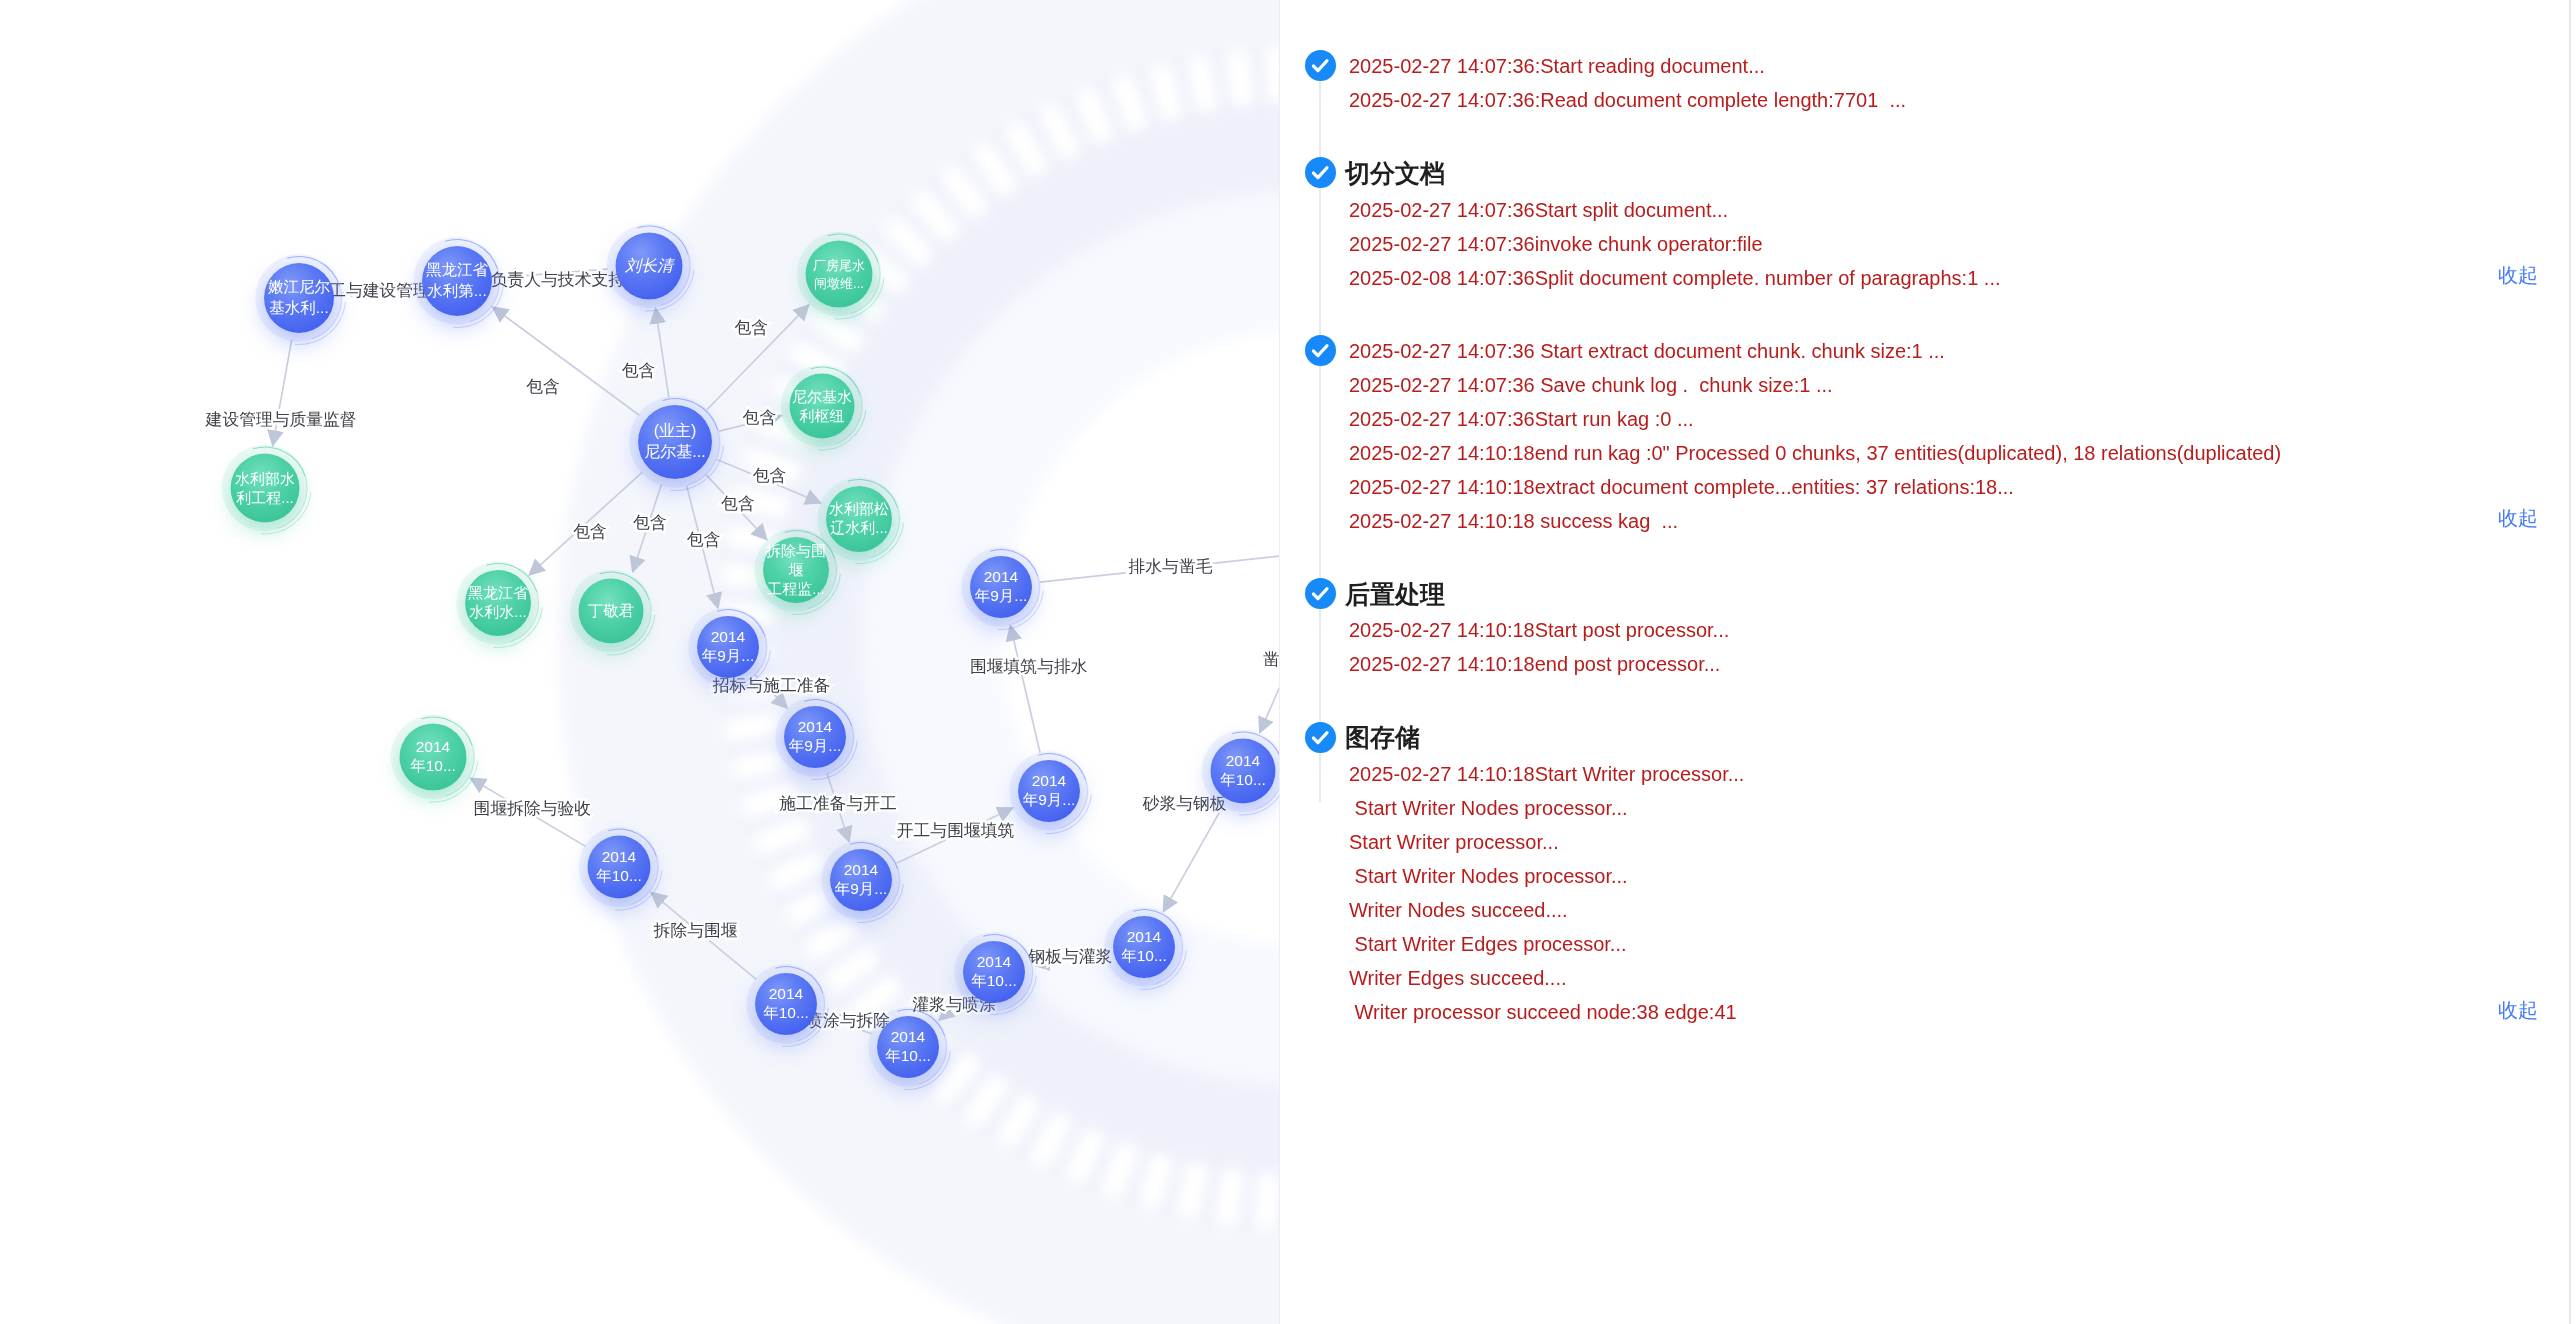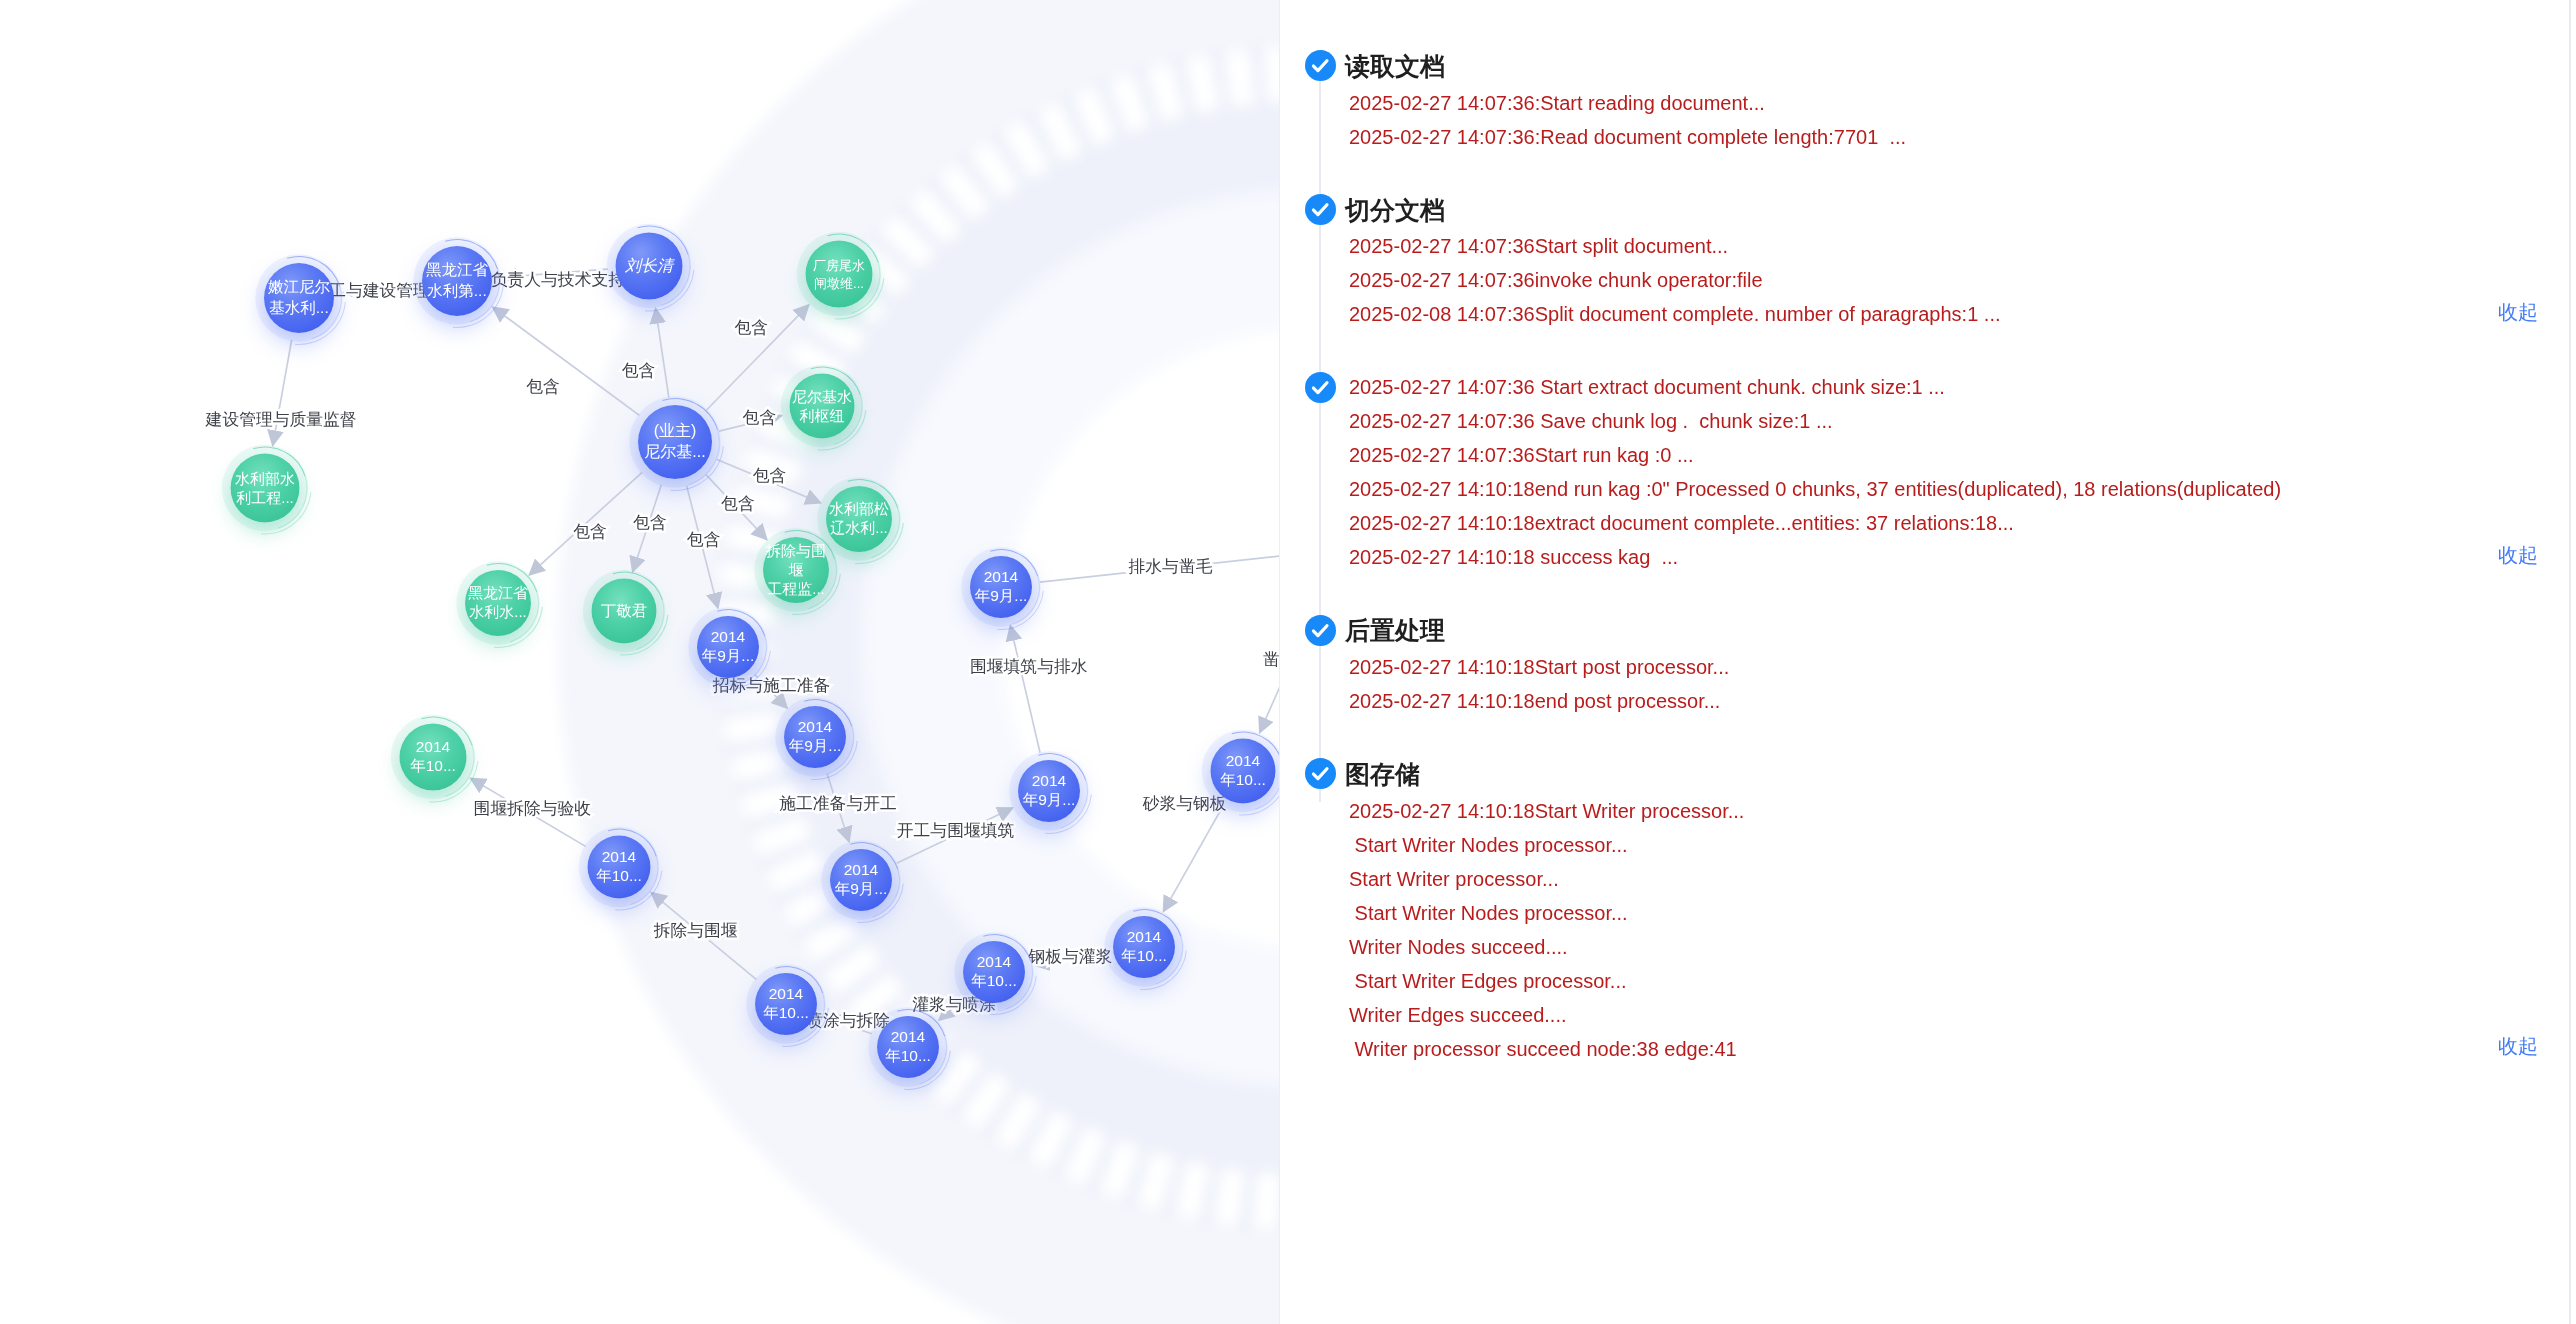--- a/index.html
+++ b/index.html
@@ -136,21 +136,21 @@
       <div class="gnode green" style="left: 822px; top: 406px; width: 65px; height: 65px; font-size: 15px;">尼尔基水
 利枢纽</div>
       <div class="gnode blue" style="left: 675px; top: 442px; width: 74px; height: 74px; font-size: 16px;">(业主)
 尼尔基...</div>
       <div class="gnode green" style="left: 265px; top: 488px; width: 69px; height: 69px; font-size: 15px;">水利部水
 利工程...</div>
       <div class="gnode green" style="left: 859px; top: 519px; width: 66px; height: 66px; font-size: 15px;">水利部松
 辽水利...</div>
       <div class="gnode green" style="left: 498px; top: 603px; width: 66px; height: 66px; font-size: 15px;">黑龙江省
 水利水...</div>
-      <div class="gnode green" style="left: 624px; top: 611px; width: 65px; height: 65px; font-size: 15.5px;">丁敬君</div>
+      <div class="gnode green" style="left: 611px; top: 611px; width: 65px; height: 65px; font-size: 15.5px;">丁敬君</div>
       <div class="gnode green" style="left: 796px; top: 570px; width: 66px; height: 66px; font-size: 15px;">拆除与围堰
 工程监...</div>
       <div class="gnode blue" style="left: 1001px; top: 587px; width: 62px; height: 62px; font-size: 15.5px;">2014
 年9月...</div>
       <div class="gnode blue" style="left: 728px; top: 647px; width: 62px; height: 62px; font-size: 15.5px;">2014
 年9月...</div>
       <div class="gnode blue" style="left: 815px; top: 737px; width: 62px; height: 62px; font-size: 15.5px;">2014
 年9月...</div>
       <div class="gnode blue" style="left: 861px; top: 880px; width: 62px; height: 62px; font-size: 15.5px;">2014
 年9月...</div>
@@ -175,21 +175,20 @@
 </div>
 
 <div class="right-panel">
   <div class="timeline"></div>
   <div id="steps">
       <div class="step">
         <span class="step-icon"><svg width="31" height="31" viewBox="0 0 24 24">
       <circle cx="12" cy="12" r="12" fill="#1789f8"></circle>
       <path d="M6.6 12.4l3.4 3.5 7-7.6" fill="none" stroke="#fff" stroke-width="2.5" stroke-linecap="round" stroke-linejoin="round"></path>
           </svg></span>
-        <div class="step-title">读取文档</div>
         <div class="log-line">2025-02-27 14:07:36:Start reading document...</div>
         <div class="log-line">2025-02-27 14:07:36:Read document complete length:7701  ...</div>
       </div>
       <div class="step">
         <span class="step-icon"><svg width="31" height="31" viewBox="0 0 24 24">
       <circle cx="12" cy="12" r="12" fill="#1789f8"></circle>
       <path d="M6.6 12.4l3.4 3.5 7-7.6" fill="none" stroke="#fff" stroke-width="2.5" stroke-linecap="round" stroke-linejoin="round"></path>
           </svg></span>
         <div class="step-title">切分文档</div>
         <div class="log-line">2025-02-27 14:07:36Start split document...</div>

